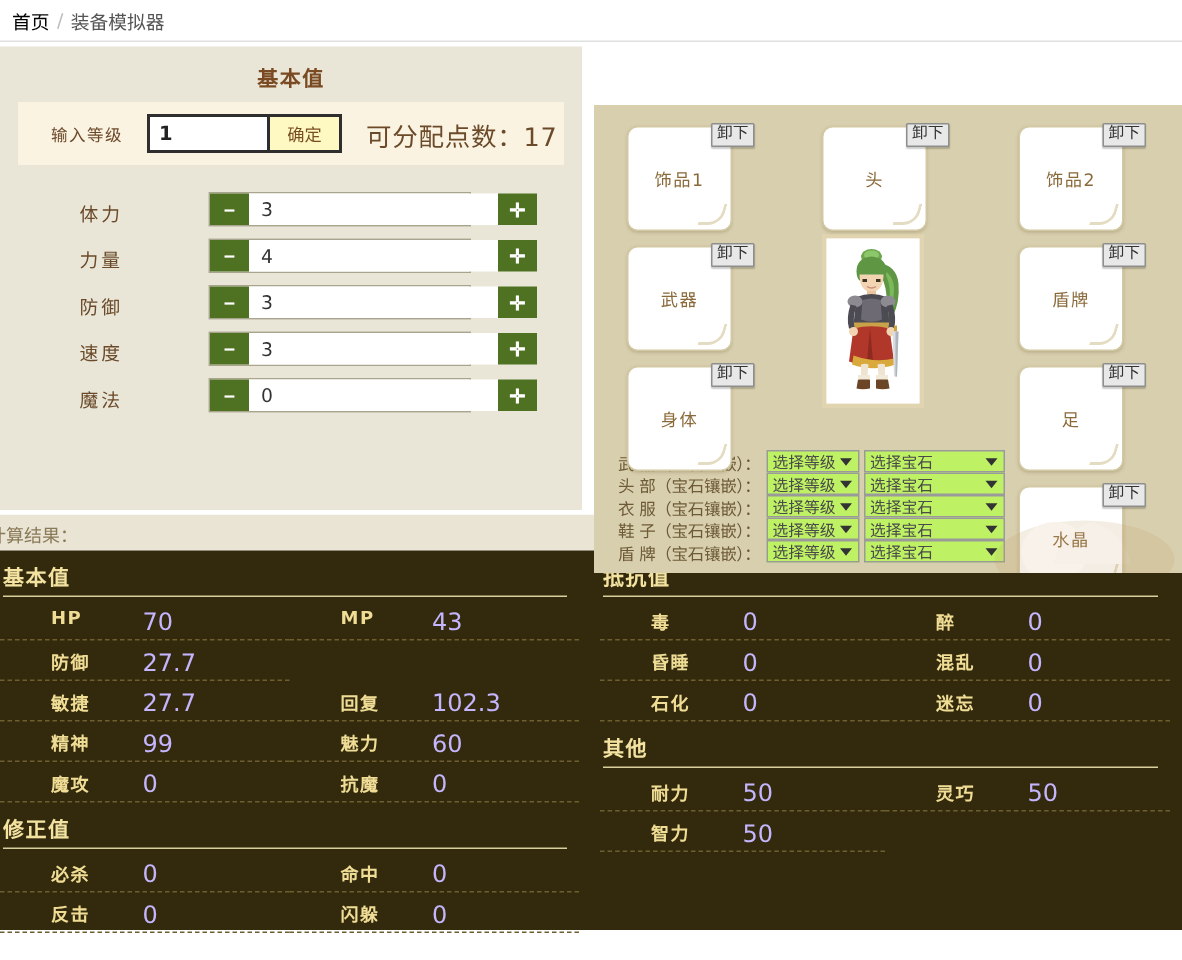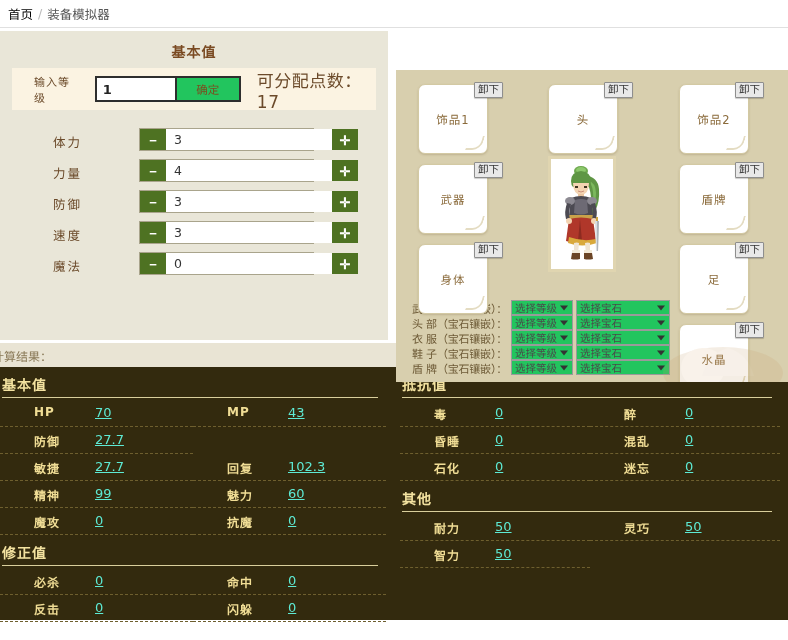--- a/index.html
+++ b/index.html
@@ -73,22 +73,22 @@
     border: none;
     outline: none;
     background: #ffffff;
     padding-left: 6px;
     font-size: 13px;
     font-weight: bold;
     color: #222;
     font-family: "DejaVu Sans", "Liberation Sans", sans-serif;
   }
   .level-confirm {
-    width: 64px;
-    background: #22c55e;
+    width: 48px;
+    background: #fef9c3;
     border: none;
     border-left: 2px solid #2e2e2e;
     color: #7a4f20;
     font-size: 11.5px;
     cursor: pointer;
     font-family: "DejaVu Sans", "Liberation Sans", sans-serif;
   }
   .points-text { color: #6b4a2a; font-size: 17px; letter-spacing: .5px; }
 
   
@@ -224,21 +224,21 @@
     text-align: right;
     padding-right: 4px;
     color: #6d5a36;
     font-size: 11px;
     white-space: nowrap;
     letter-spacing: -0.2px;
   }
   .gem-select {
     height: 15px;
     border: 1px solid #9a9a9a;
-    background: #22c55e;
+    background: #bef264;
     font-size: 10.5px;
     color: #4a4a4a;
     display: flex;
     align-items: center;
     padding-left: 3px;
     position: relative;
     cursor: pointer;
     white-space: nowrap;
     overflow: hidden;
   }
@@ -312,23 +312,22 @@
   }
   .res-key {
     width: 95px;
     padding-left: 34px;
     color: #f0dd95;
     font-size: 12px;
     font-weight: bold;
     letter-spacing: 1px;
   }
   .res-val {
-    color: #5eead4;
-    font-size: 13px;
-    text-decoration: underline;
+    color: #c4b5fd;
+    font-size: 16px;
   }
   .res-cell.empty { border-bottom: none; }
 </style>
 </head>
 <body>
 
 <div class="breadcrumb-bar">
   <span class="bc-link">首页</span>
   <span class="bc-sep">/</span>
   <span class="bc-cur">装备模拟器</span>

